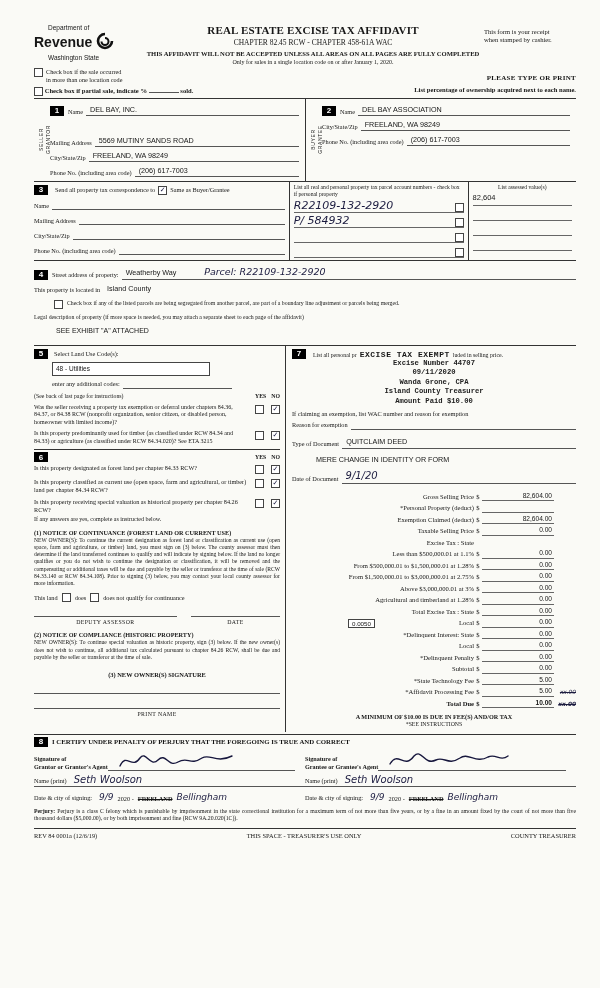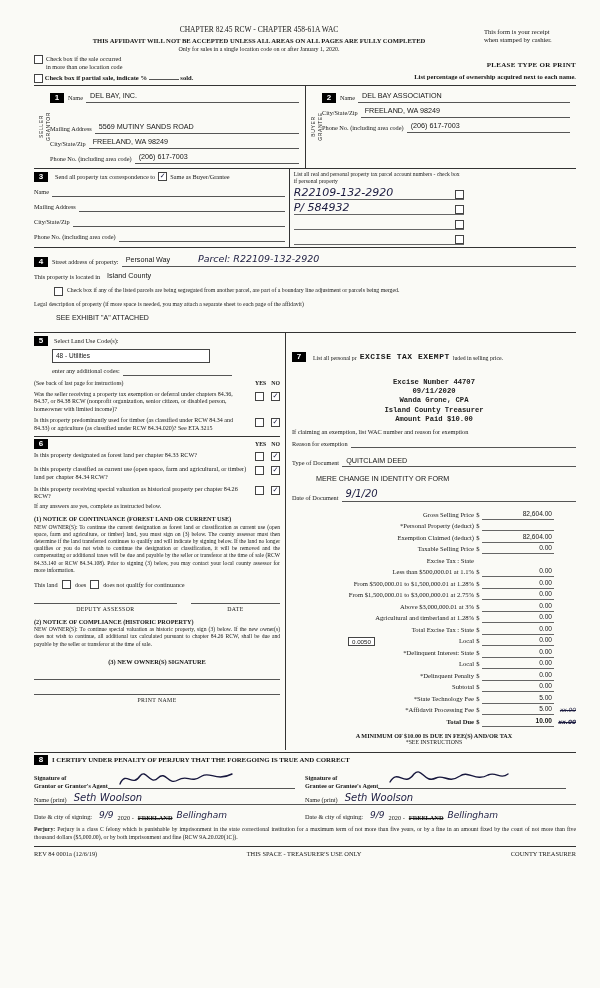--- a/index.html
+++ b/index.html
@@ -8,21 +8,21 @@
     background:#fafaf6;color:#161616;margin:0 auto;
     font-family:"Liberation Serif",serif;font-size:7px;line-height:1.2;
     padding:24px 24px 8px 34px;overflow:hidden;
   }
   .row{display:flex;}
   .between{justify-content:space-between;}
   .center{text-align:center;}
   .bold{font-weight:bold;}
   .typed{font-family:"Liberation Sans",sans-serif;}
   .hand{font-family:"DejaVu Sans",sans-serif;font-style:italic;color:#1b1b3f;}
-  .mono{font-family:"Liberation Mono",monospace;margin-top:16px;}
+  .mono{font-family:"Liberation Mono",monospace;}
   .prelines{white-space:pre-line;}
   .strike{text-decoration:line-through;}
   .cb{display:inline-block;width:7px;height:7px;border:1px solid #444;background:#fff;
       font-size:7px;line-height:7px;text-align:center;vertical-align:middle;flex:none;
       font-family:"DejaVu Sans",sans-serif;font-style:normal;color:#14143c;}
   .numbox{display:inline-flex;align-items:center;justify-content:center;flex:none;
       width:14px;height:10px;background:#000;color:#fff;font-weight:bold;font-size:8px;
       font-family:"Liberation Sans",sans-serif;margin-right:4px;}
   .tiny{font-size:5.8px;}
   .lbl{font-size:6.3px;}
@@ -116,21 +116,35 @@
   .perjury{font-size:5.8px;line-height:1.3;margin-top:5px;text-align:justify;}
   .foot{display:flex;justify-content:space-between;border-top:1px solid #333;margin-top:5px;
         padding-top:3px;font-size:6.4px;}
 </style>
 </head>
 <body>
 
 <div class="page">
 
   <div class="hdr">
+    <div class="logo">
+      <div class="logo-top">Department of</div>
+      <div class="logo-main">
+        <span>Revenue</span>
+        <span>
+          <svg width="22" height="18" viewBox="0 0 22 18">
+            <path d="M11 2 a7 7 0 1 0 7 7" fill="none" stroke="#111" stroke-width="2.6"></path>
+            <path d="M11 6 a3.5 3.5 0 1 1 -3.5 3.5" fill="none" stroke="#111" stroke-width="2"></path>
+          </svg>
+        </span>
+      </div>
+      <div class="logo-sub">Washington State</div>
+    </div>
     <div class="title-blk">
+      <div class="title">REAL ESTATE EXCISE TAX AFFIDAVIT</div>
       <div class="subtitle">CHAPTER 82.45 RCW - CHAPTER 458-61A WAC</div>
       <div class="warn">THIS AFFIDAVIT WILL NOT BE ACCEPTED UNLESS ALL AREAS ON ALL PAGES ARE FULLY COMPLETED</div>
       <div class="only">Only for sales in a single location code on or after January 1, 2020.</div>
     </div>
     <div class="receipt prelines">This form is your receipt
 when stamped by cashier.</div>
   </div>
 
   <div class="topchecks">
     <div class="mloc">
@@ -229,27 +243,34 @@
         </div>
       <div class="parcel-row">
           <span class="parcel-txt hand"></span>
           <span class="cb"></span>
         </div>
       <div class="parcel-row">
           <span class="parcel-txt hand"></span>
           <span class="cb"></span>
         </div>
     </div>
+    <div class="s3-right">
+      <div class="s3hdr center">List assessed value(s)</div>
+      <div class="assessed-row typed">82,604</div>
+      <div class="assessed-row"></div>
+      <div class="assessed-row"></div>
+      <div class="assessed-row"></div>
+    </div>
   </div>
 
   <div class="sec4">
     <div class="frow" style="margin-top:2px;">
       <span class="numbox">4</span>
       <span class="flbl">Street address of property:</span>
-      <span class="fval"><span class="typed">Personal Way</span>
+      <span class="fval"><span class="typed">Weatherby Way</span>
         <span class="hand" style="font-size:9.5px;margin-left:26px;">Parcel:  R22109-132-2920</span></span>
     </div>
     <div class="frow" style="max-width:300px;">
       <span class="flbl">This property is located in</span>
       <span class="fval typed" style="border-bottom:none;">Island County</span>
     </div>
     <div class="row" style="gap:4px;margin-top:5px;margin-left:20px;">
       <span class="cb"></span>
       <span class="tiny">Check box if any of the listed parcels are being segregated from another parcel, are part of a boundary line adjustment or parcels being merged.</span>
     </div>

